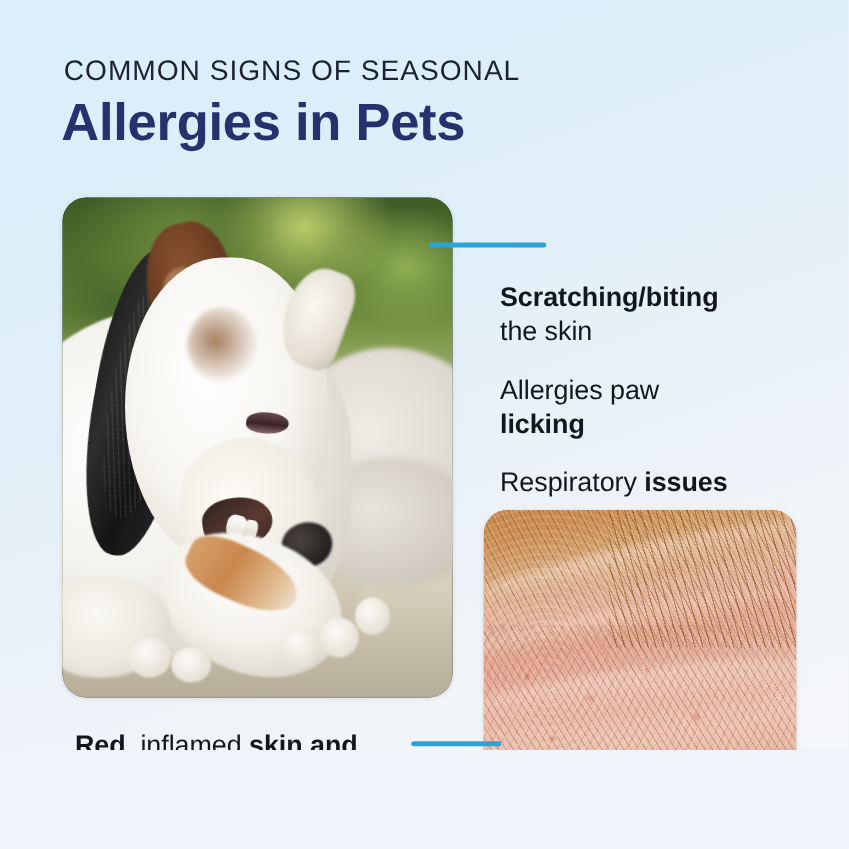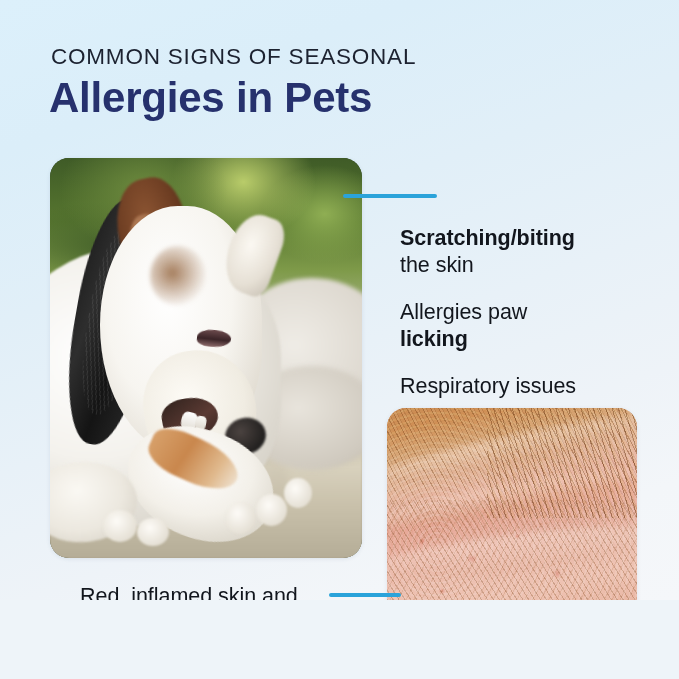--- a/index.html
+++ b/index.html
@@ -238,26 +238,26 @@
   #connector-bottom{left:329px;top:593px;width:72px;height:4px;}
 
   
   #symptoms{position:absolute;left:400px;top:225px;width:248px;}
   .symptom{color:#12161d;margin-bottom:20px;}
   .symptom:last-child{margin-bottom:0;}
   .symptom .ln{display:block;font-size:21.5px;line-height:1.26;letter-spacing:-0.002em;white-space:nowrap;}
   .bold{font-weight:700;}
   .reg{font-weight:400;}
   .inline-bold{font-weight:400;}
-  .inline-reg{font-weight:400;}
+  .inline-reg{font-weight:700;}
 
   
   #caption{
     position:absolute;left:60px;top:583px;width:300px;
-    color:#12161d;font-size:21.5px;line-height:1.30;letter-spacing:-0.002em;margin-left:20px;
+    color:#12161d;font-size:21.5px;line-height:1.30;letter-spacing:-0.002em;
   }
   #caption .ln{display:block;white-space:nowrap;}
 </style>
 </head>
 <body>
 
 <div id="poster">
 
   <div id="kicker">COMMON SIGNS OF SEASONAL</div>
   <div id="title">Allergies in Pets</div>

